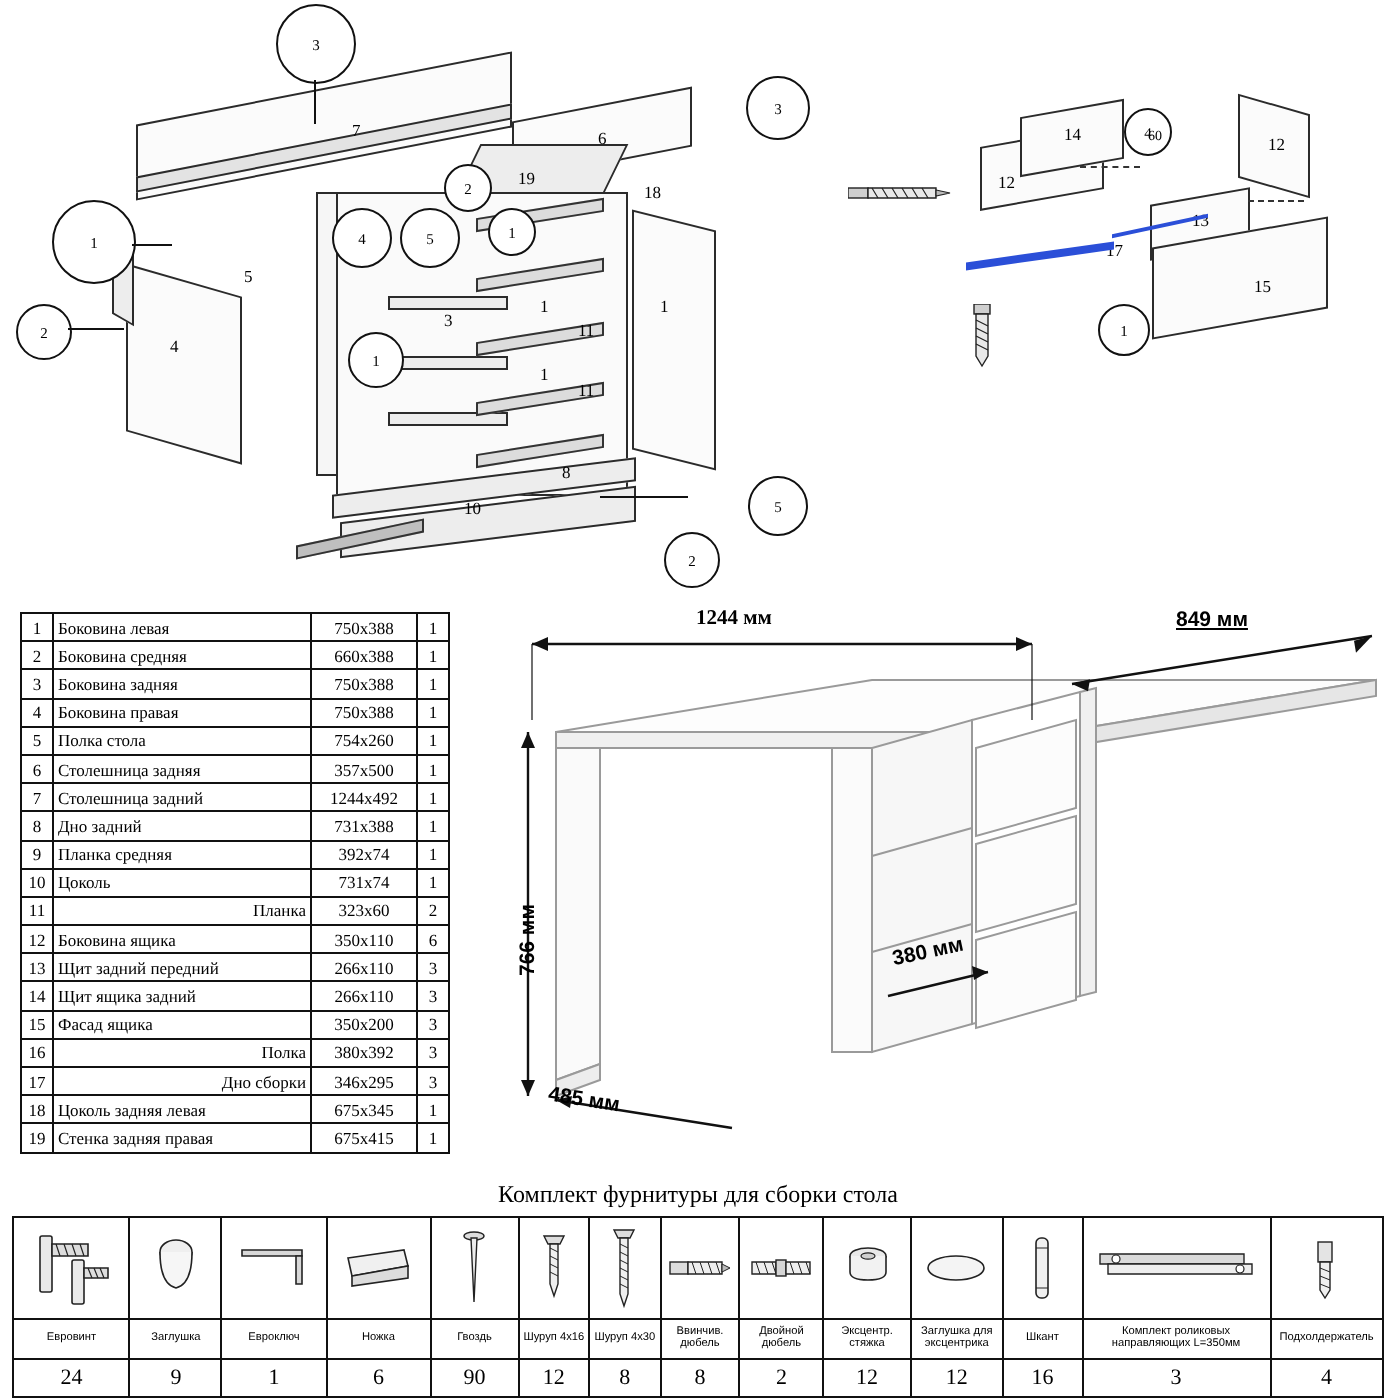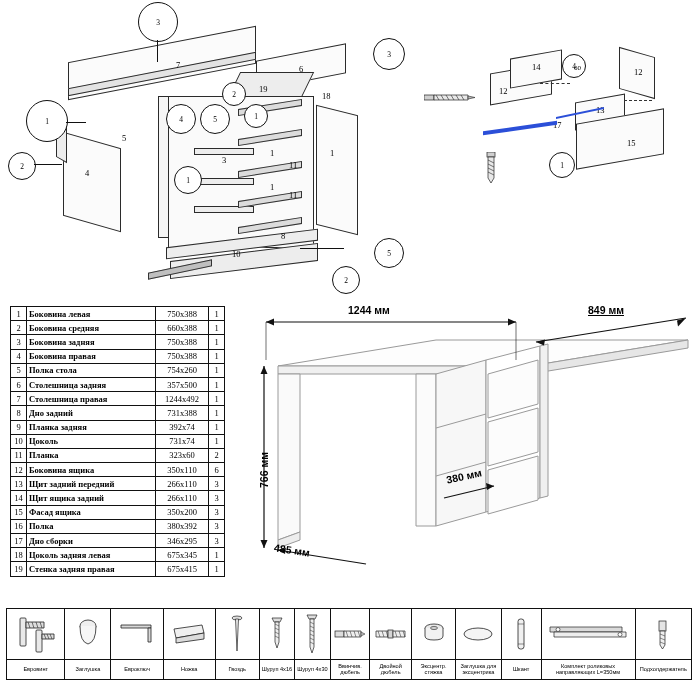--- a/index.html
+++ b/index.html
@@ -61,24 +61,24 @@
     font-family:"Liberation Serif", serif;
   }
   #parts td {
     border:1px solid #111;
     padding:0 2px;
     height:13.2px;
     white-space:nowrap;
     line-height:12px;
   }
   #parts td.c0 { width:11px; text-align:center; }
-  #parts td.c1 { width:124px; text-align:left;font-weight:bold; }
+  #parts td.c1 { width:124px; text-align:left; }
   #parts td.c2 { width:48px; text-align:center; }
   #parts td.c3 { width:11px; text-align:center; }
-  #parts tr.wide td.c1 { text-align:left; }
+  #parts tr.wide td.c1 { text-align:right; }
 
   
   #kit-title {
     position:absolute; left:0; top:590px; width:698px; text-align:center;
     font-size:12px; font-family:"Liberation Serif", serif;
   }
   #kit {
     position:absolute; left:6px; top:608px;
     border-collapse:collapse;
     font-size:5.6px;
@@ -253,33 +253,33 @@
           <td class="c3">1</td>
         </tr>
       <tr>
           <td class="c0">6</td>
           <td class="c1">Столешница задняя</td>
           <td class="c2">357х500</td>
           <td class="c3">1</td>
         </tr>
       <tr>
           <td class="c0">7</td>
-          <td class="c1">Столешница правая</td>
+          <td class="c1">Столешница задний</td>
           <td class="c2">1244х492</td>
           <td class="c3">1</td>
         </tr>
       <tr>
           <td class="c0">8</td>
           <td class="c1">Дно задний</td>
           <td class="c2">731х388</td>
           <td class="c3">1</td>
         </tr>
       <tr>
           <td class="c0">9</td>
-          <td class="c1">Планка задняя</td>
+          <td class="c1">Планка средняя</td>
           <td class="c2">392х74</td>
           <td class="c3">1</td>
         </tr>
       <tr>
           <td class="c0">10</td>
           <td class="c1">Цоколь</td>
           <td class="c2">731х74</td>
           <td class="c3">1</td>
         </tr>
       <tr class="wide">
@@ -377,27 +377,28 @@
       <polygon points="16,66 12.5,74 19.5,74" fill="#111"></polygon>
       <polygon points="16,248 12.5,240 19.5,240" fill="#111"></polygon>
 
       <line x1="30" y1="250" x2="118" y2="264" stroke="#111" stroke-width="1.2"></line>
       <polygon points="30,250 38,248 37,254" fill="#111"></polygon>
 
       <line x1="196" y1="198" x2="246" y2="186" stroke="#111" stroke-width="1.2"></line>
       <polygon points="246,186 238,183 239,190" fill="#111"></polygon>
     </svg>
 
-    <div class="dimtext" style="left:100px; top:4px;">1244 мм</div>
+    <div class="dimtext" style="left:100px; top:4px;font-family:Liberation Serif, serif;">1244 мм</div>
     <div class="dimtext" style="left:340px; top:4px;text-decoration:underline;">849 мм</div>
     <div class="dimtext vert" style="left:10px; top:188px;">766 мм</div>
     <div class="dimtext" style="left:26px; top:244px; transform:rotate(9deg);">485 мм</div>
     <div class="dimtext" style="left:198px; top:170px; transform:rotate(-12deg);">380 мм</div>
   </div>
 
+  <div id="kit-title">Комплект фурнитуры для сборки стола</div>
 
   <table id="kit">
     <colgroup>
       <col style="width:56px">
         <col style="width:44px">
         <col style="width:50px">
         <col style="width:50px">
       <col style="width:42px">
         <col style="width:34px">
         <col style="width:34px">
@@ -522,16 +523,32 @@
         <td>Шуруп 4х16</td>
         <td>Шуруп 4х30</td>
         <td>Ввинчив. дюбель</td>
         <td>Двойной дюбель</td>
         <td>Эксцентр. стяжка</td>
         <td>Заглушка для эксцентрика</td>
         <td>Шкант</td>
         <td>Комплект роликовых направляющих L=350мм</td>
         <td>Подхолдержатель</td>
       </tr>
+      <tr class="counts">
+        <td>24</td>
+        <td>9</td>
+        <td>1</td>
+        <td>6</td>
+        <td>90</td>
+        <td>12</td>
+        <td>8</td>
+        <td>8</td>
+        <td>2</td>
+        <td>12</td>
+        <td>12</td>
+        <td>16</td>
+        <td>3</td>
+        <td>4</td>
+      </tr>
     </tbody>
   </table>
 
 </div>
 
 </body></html>

